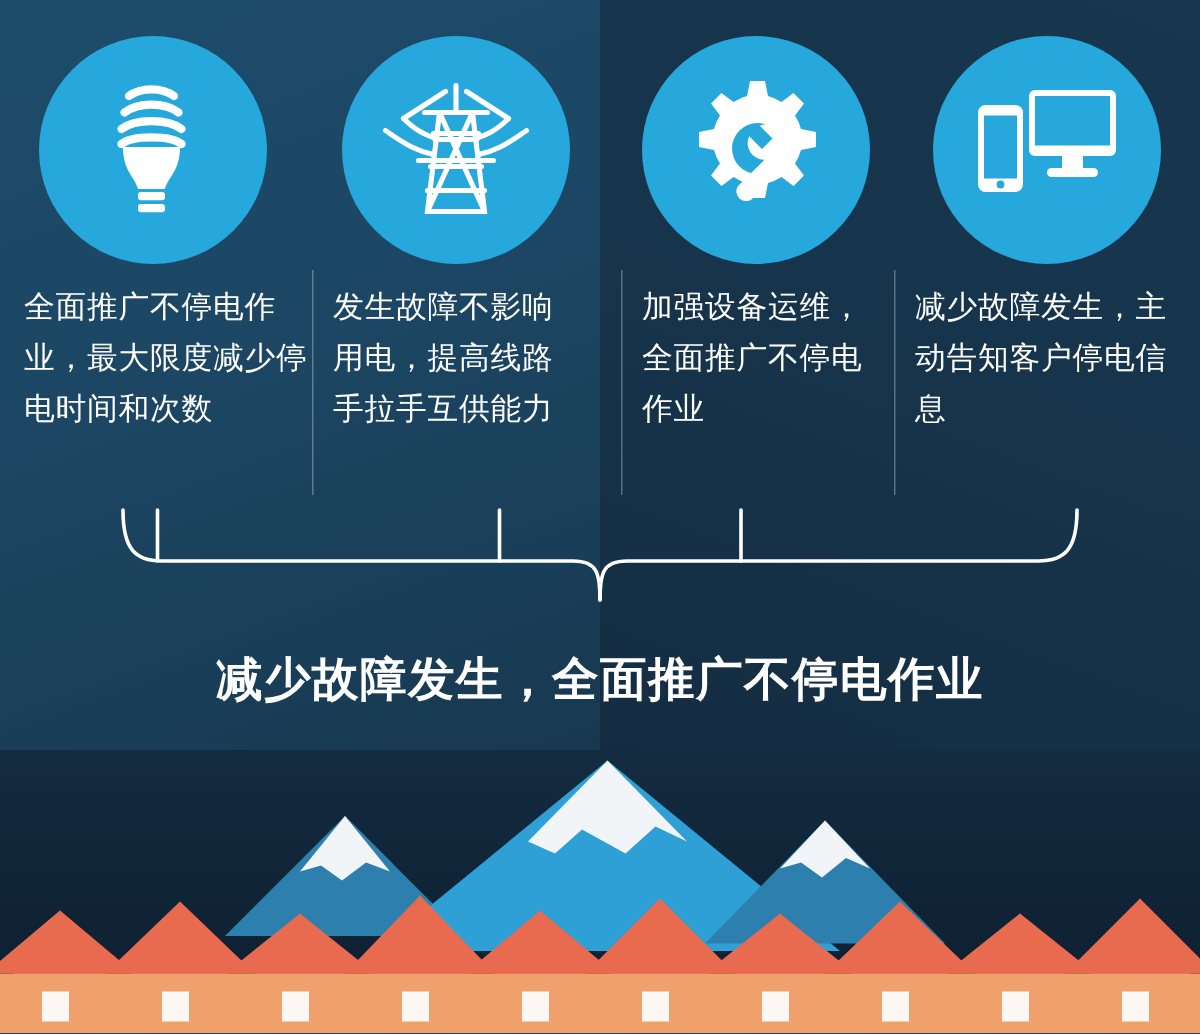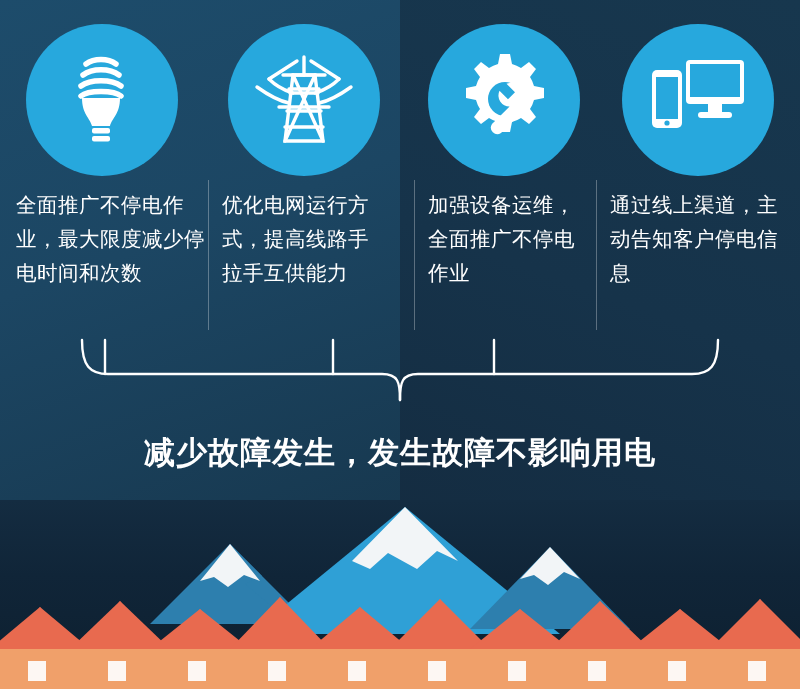--- a/index.html
+++ b/index.html
@@ -210,42 +210,42 @@
             </g>
             <rect x="42" y="12" width="50" height="33" fill="#27a8dd"></rect>
           </svg>
         </span>
       </div>
     </div>
   </div>
 
   <div class="captions">
     <div class="caption t1">全面推广不停电作业，最大限度减少停电时间和次数</div>
-    <div class="caption t2">优化电网运行方式，提高线路手拉手互供能力</div>
+    <div class="caption t2">发生故障不影响用电，提高线路手拉手互供能力</div>
     <div class="caption t3">加强设备运维，全面推广不停电作业</div>
-    <div class="caption t4">通过线上渠道，主动告知客户停电信息</div>
+    <div class="caption t4">减少故障发生，主动告知客户停电信息</div>
   </div>
 
   <div class="divider d1"></div>
   <div class="divider d2"></div>
   <div class="divider d3"></div>
 
   <div class="brace">
     <svg width="680" height="100" viewBox="0 0 680 100">
       <g fill="none" stroke="#ffffff" stroke-width="2.4" stroke-linecap="round">
         <path d="M22 6 C22 32, 30 40, 48 40 L322 40 C338 40, 340 48, 340 66"></path>
         <path d="M658 6 C658 32, 650 40, 632 40 L358 40 C342 40, 340 48, 340 66"></path>
         <path d="M45 6 L45 40"></path>
         <path d="M273 6 L273 40"></path>
         <path d="M434 6 L434 40"></path>
       </g>
     </svg>
   </div>
 
-  <div class="headline">减少故障发生，发生故障不影响用电</div>
+  <div class="headline">减少故障发生，全面推广不停电作业</div>
 
   <div class="scenery">
     <svg width="800" height="200" viewBox="0 0 800 200" preserveAspectRatio="none">
 
       <g>
         <polygon points="150,135 230,55 310,135" fill="#2d7fae"></polygon>
         <polygon points="230,55 262,87 245,95 275,120 310,135 230,135" fill="#2d7fae"></polygon>
         <polygon points="200,92 230,55 260,92 244,86 228,98 214,88" fill="#f2f5f7"></polygon>
         <polygon points="250,145 405,18 560,145" fill="#2fa0d6"></polygon>
         <polygon points="352,72 405,18 458,72 437,62 417,80 388,64 370,80" fill="#f2f5f7"></polygon>

